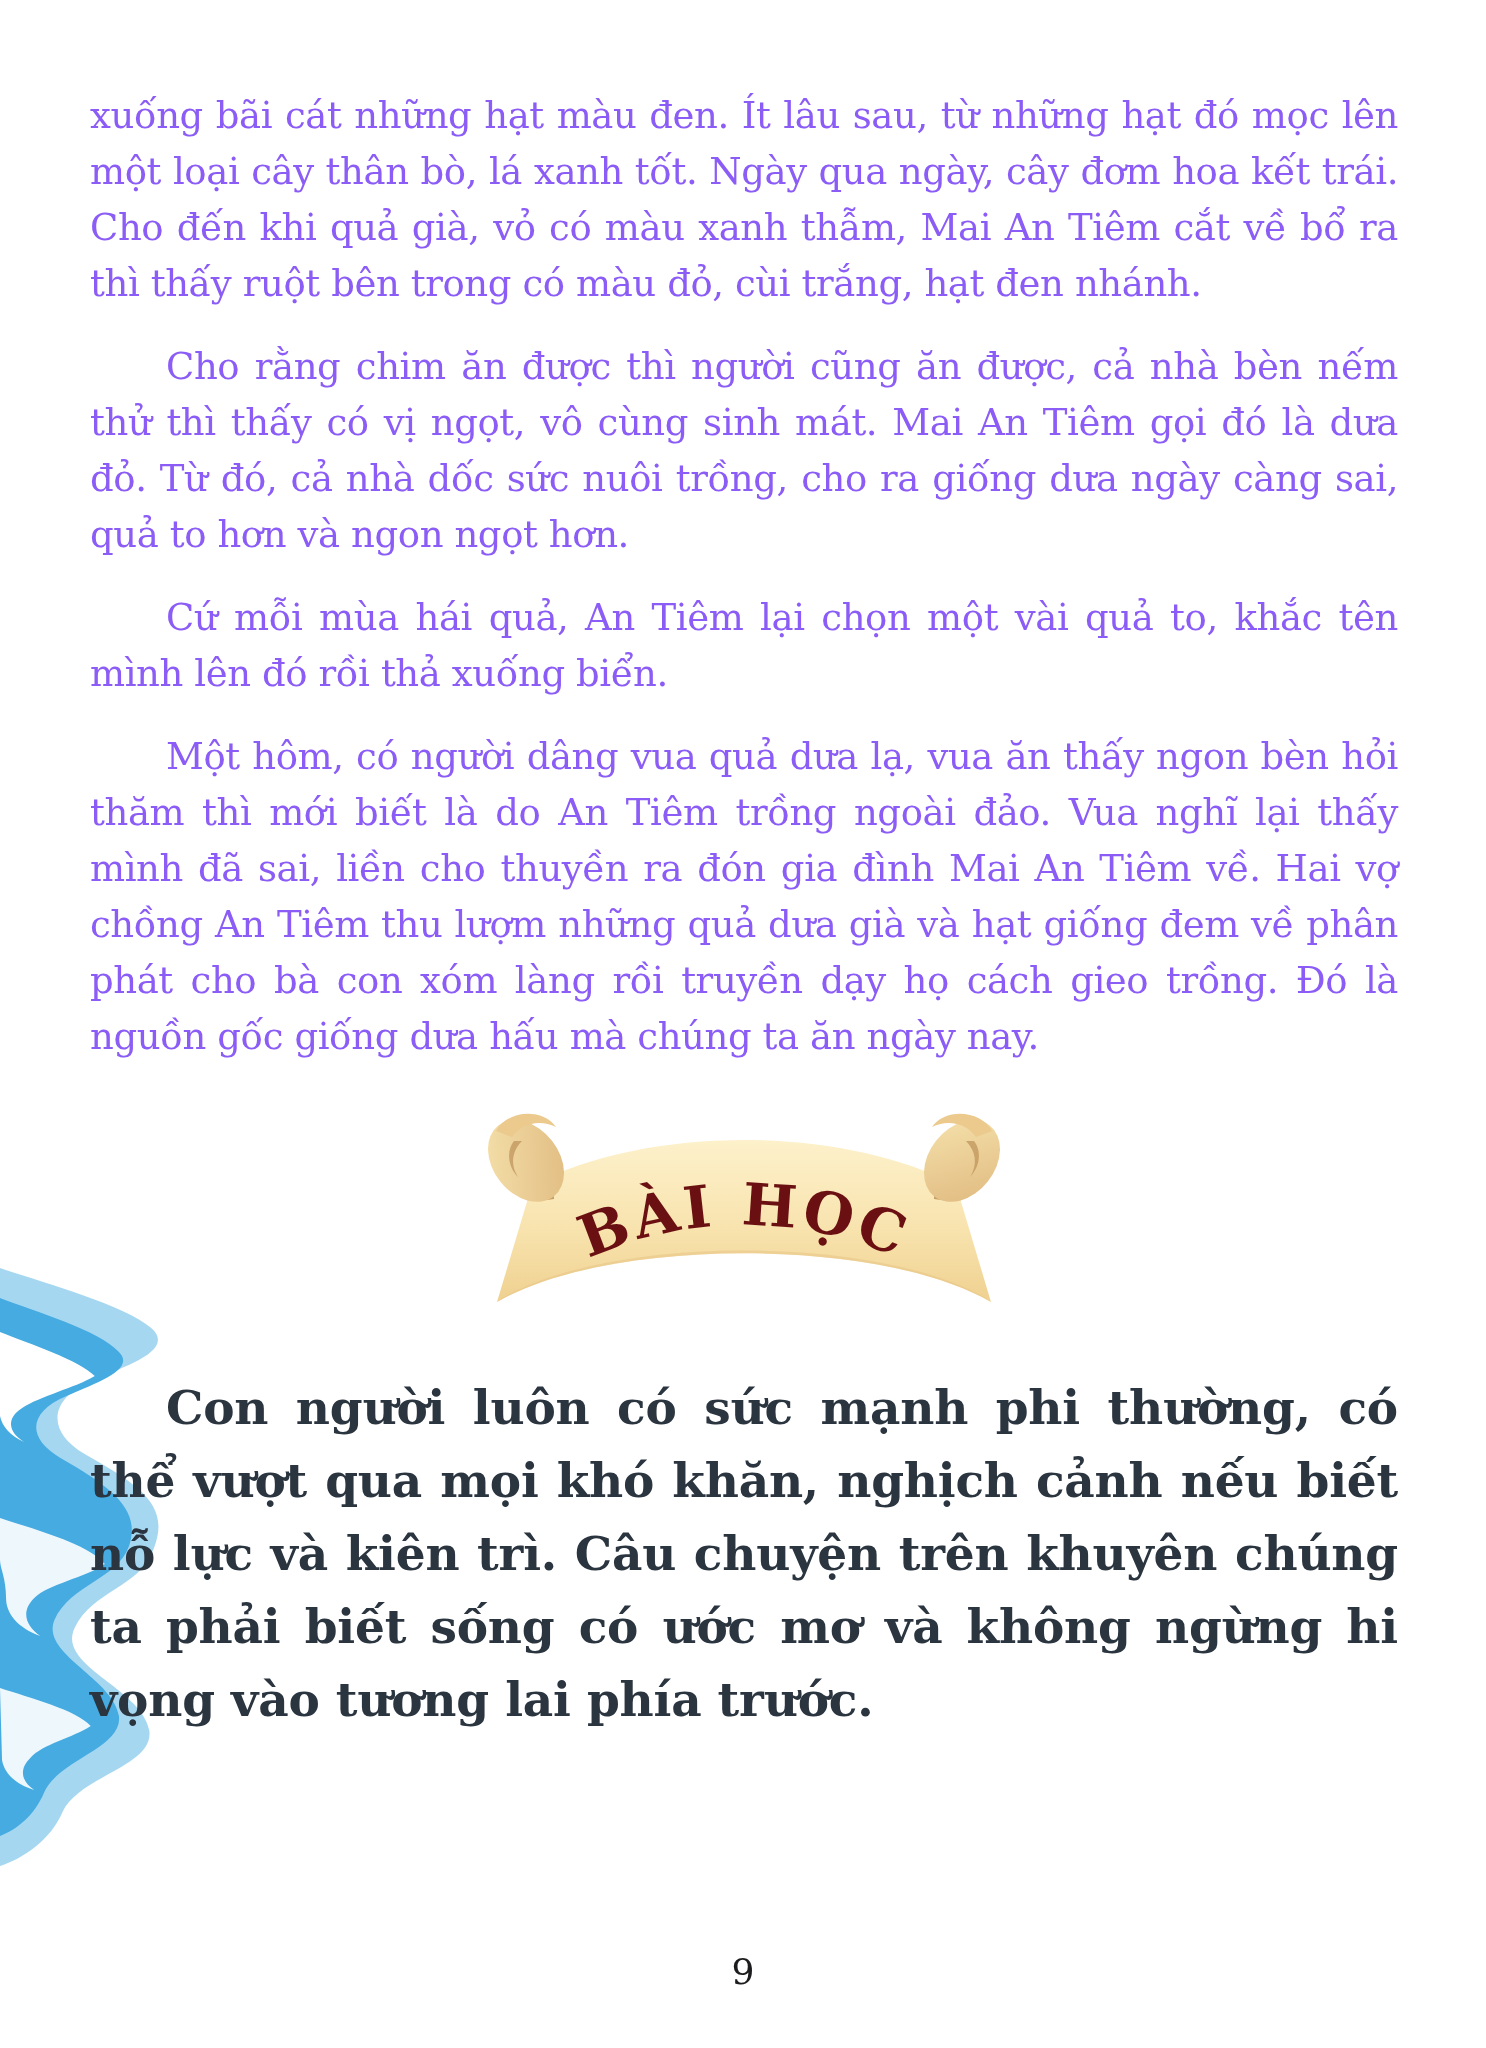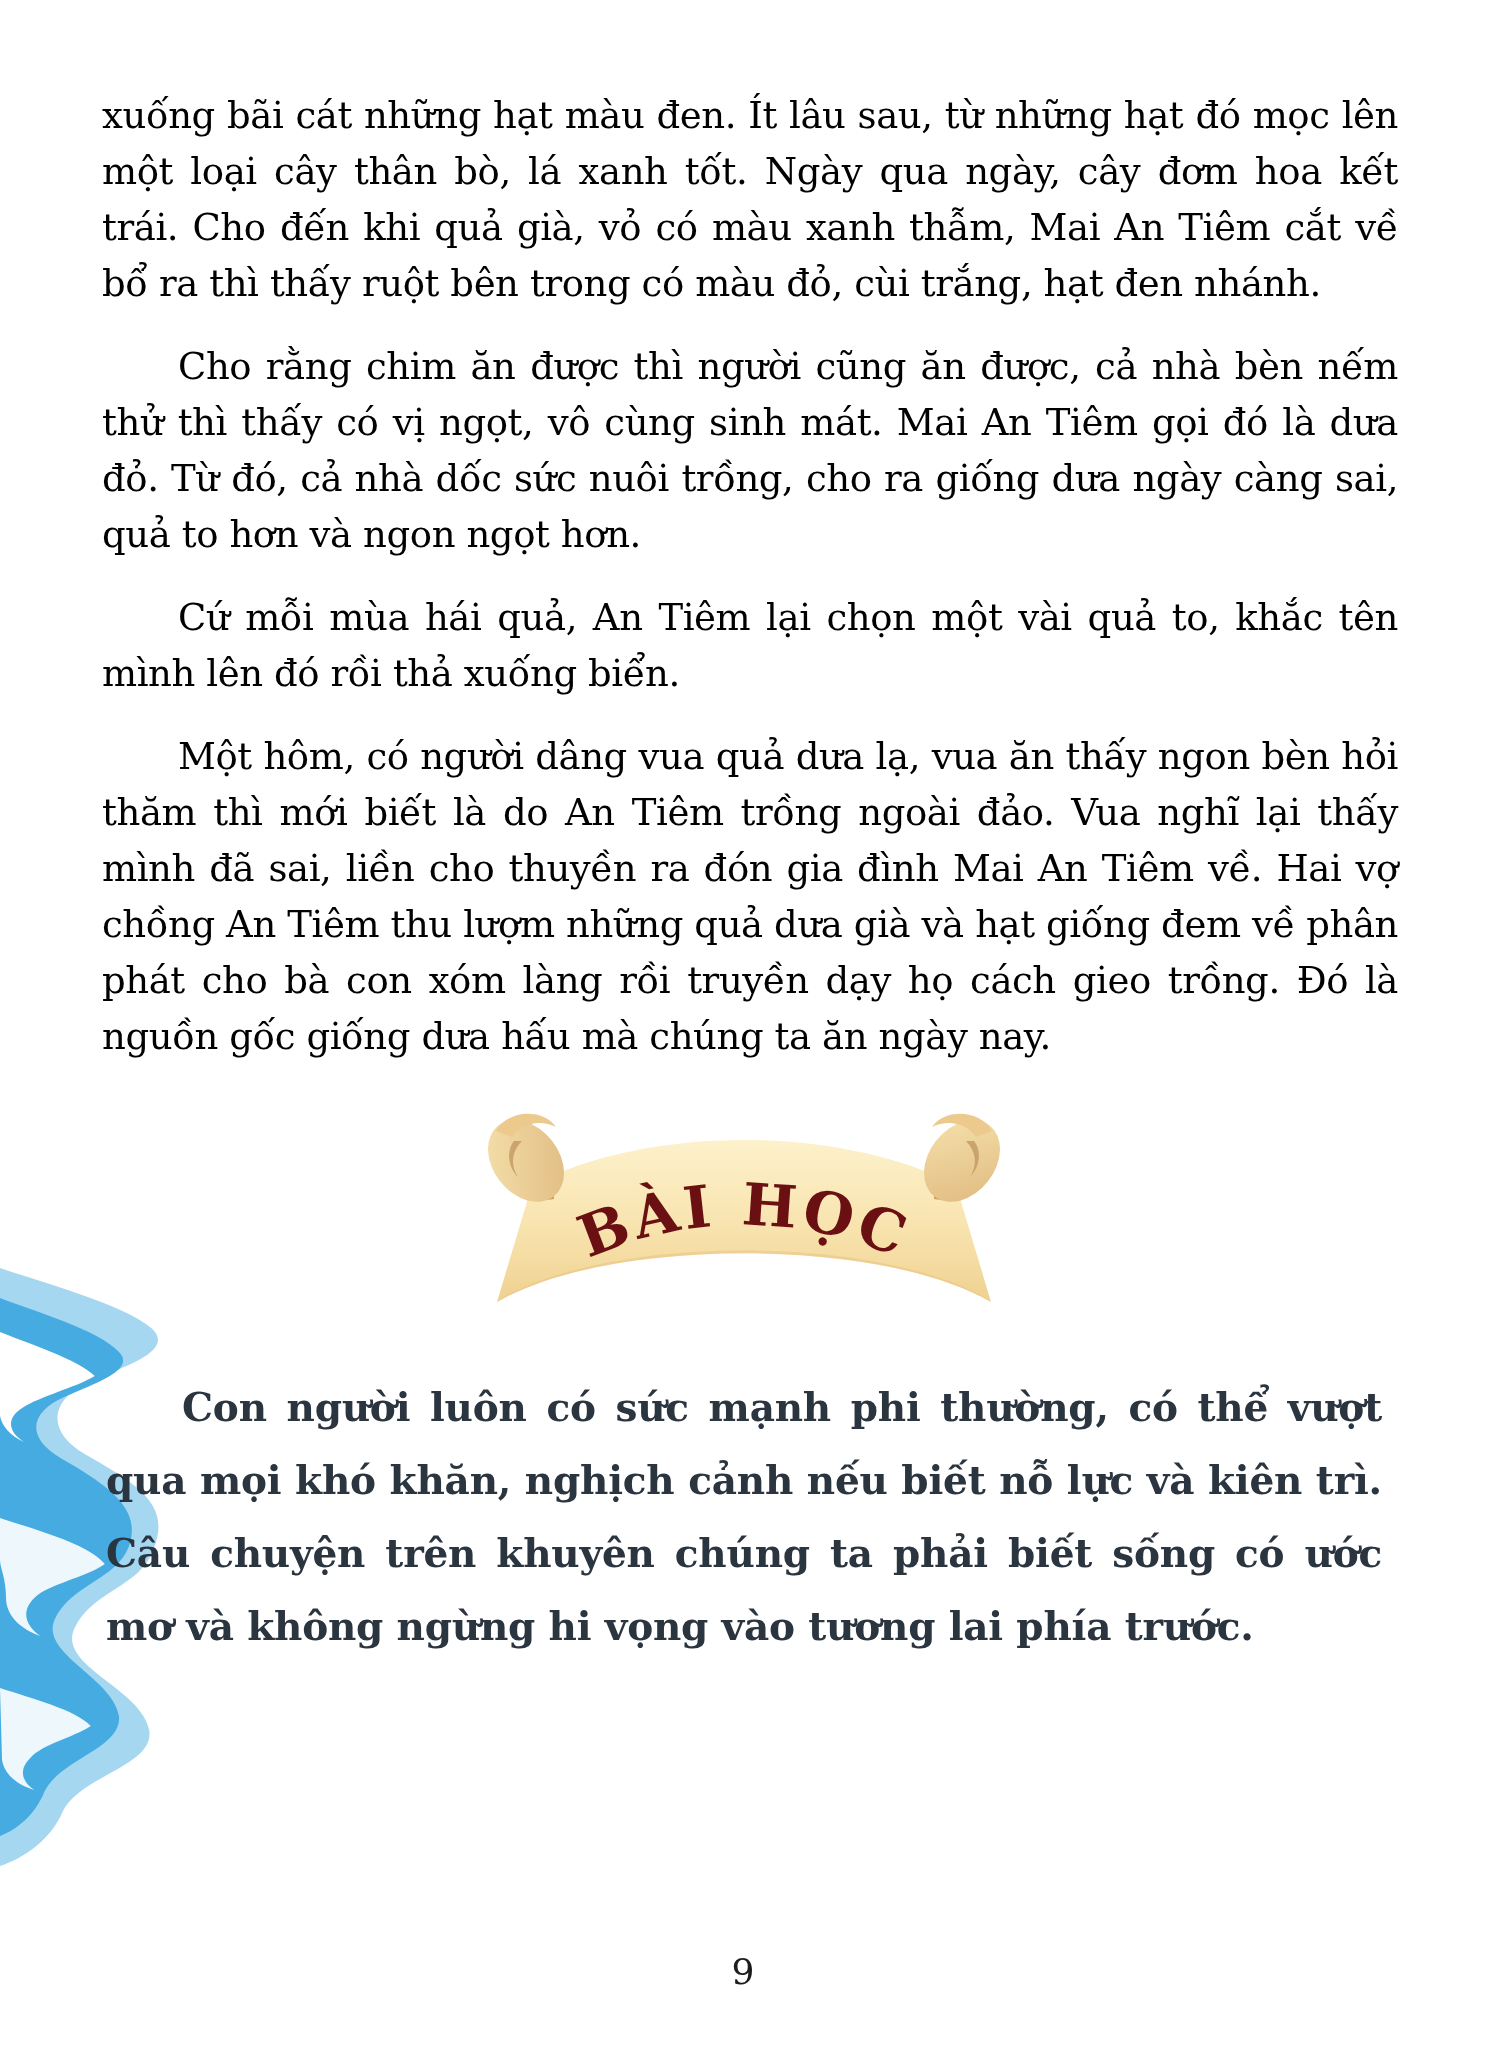--- a/index.html
+++ b/index.html
@@ -20,39 +20,39 @@
   .content {
     position:absolute;
     left:90px; right:88px; top:88px;
     z-index:2;
   }
   .body-par {
     font-size:37px;
     line-height:56px;
     letter-spacing:-0.4px;
     text-align:justify;
-    color:#000000;
+    color:#8b5cf6;
     text-indent:76px;
-    margin:0 0 27px 12px;
+    margin:0 0 27px 0;
   }
   .body-par.no-indent { text-indent:0; }
   .banner-wrap {
     width:640px;
     margin:42px auto 34px auto;
   }
   .banner-wrap svg { display:block; width:640px; height:230px; }
   .lesson {
-    font-size:39px;
+    font-size:47px;
     line-height:73px;
     letter-spacing:-0.2px;
     font-weight:bold;
     text-align:justify;
     color:#2b3540;
     text-indent:76px;
-    margin:16px;
+    margin:0;
   }
   .page-number {
     position:absolute;
     bottom:56px; left:0;
     width:100%;
     text-align:center;
     font-size:36px;
     color:#1c1c1e;
     z-index:2;
   }

